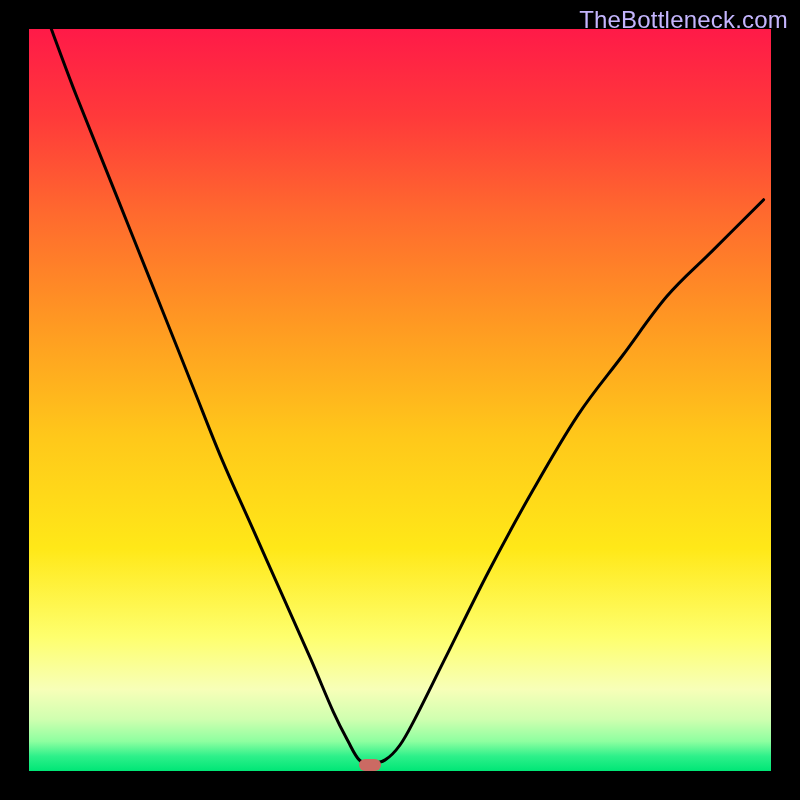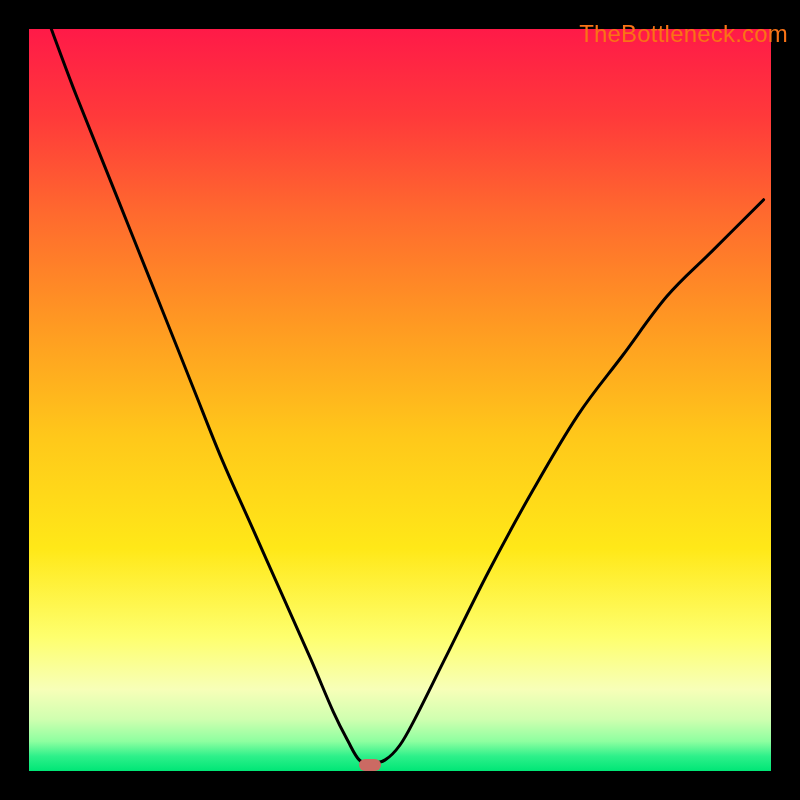--- a/index.html
+++ b/index.html
@@ -28,23 +28,23 @@
       #feff6e 82%,
       #f7ffb8 89%,
       #d0ffb0 93%,
       #8effa0 96%,
       #2ef08a 98%,
       #00e676 100%
     );
   }
   .watermark {
     position: absolute;
-    top: 20px;
+    top: 6px;
     right: 12px;
-    color: #f97316;
+    color: #c4b5fd;
     font-size: 24px;
     font-weight: 500;
     letter-spacing: 0.2px;
     z-index: 5;
     user-select: none;
   }
   svg.curve {
     position: absolute;
     left: 0;
     top: 0;

